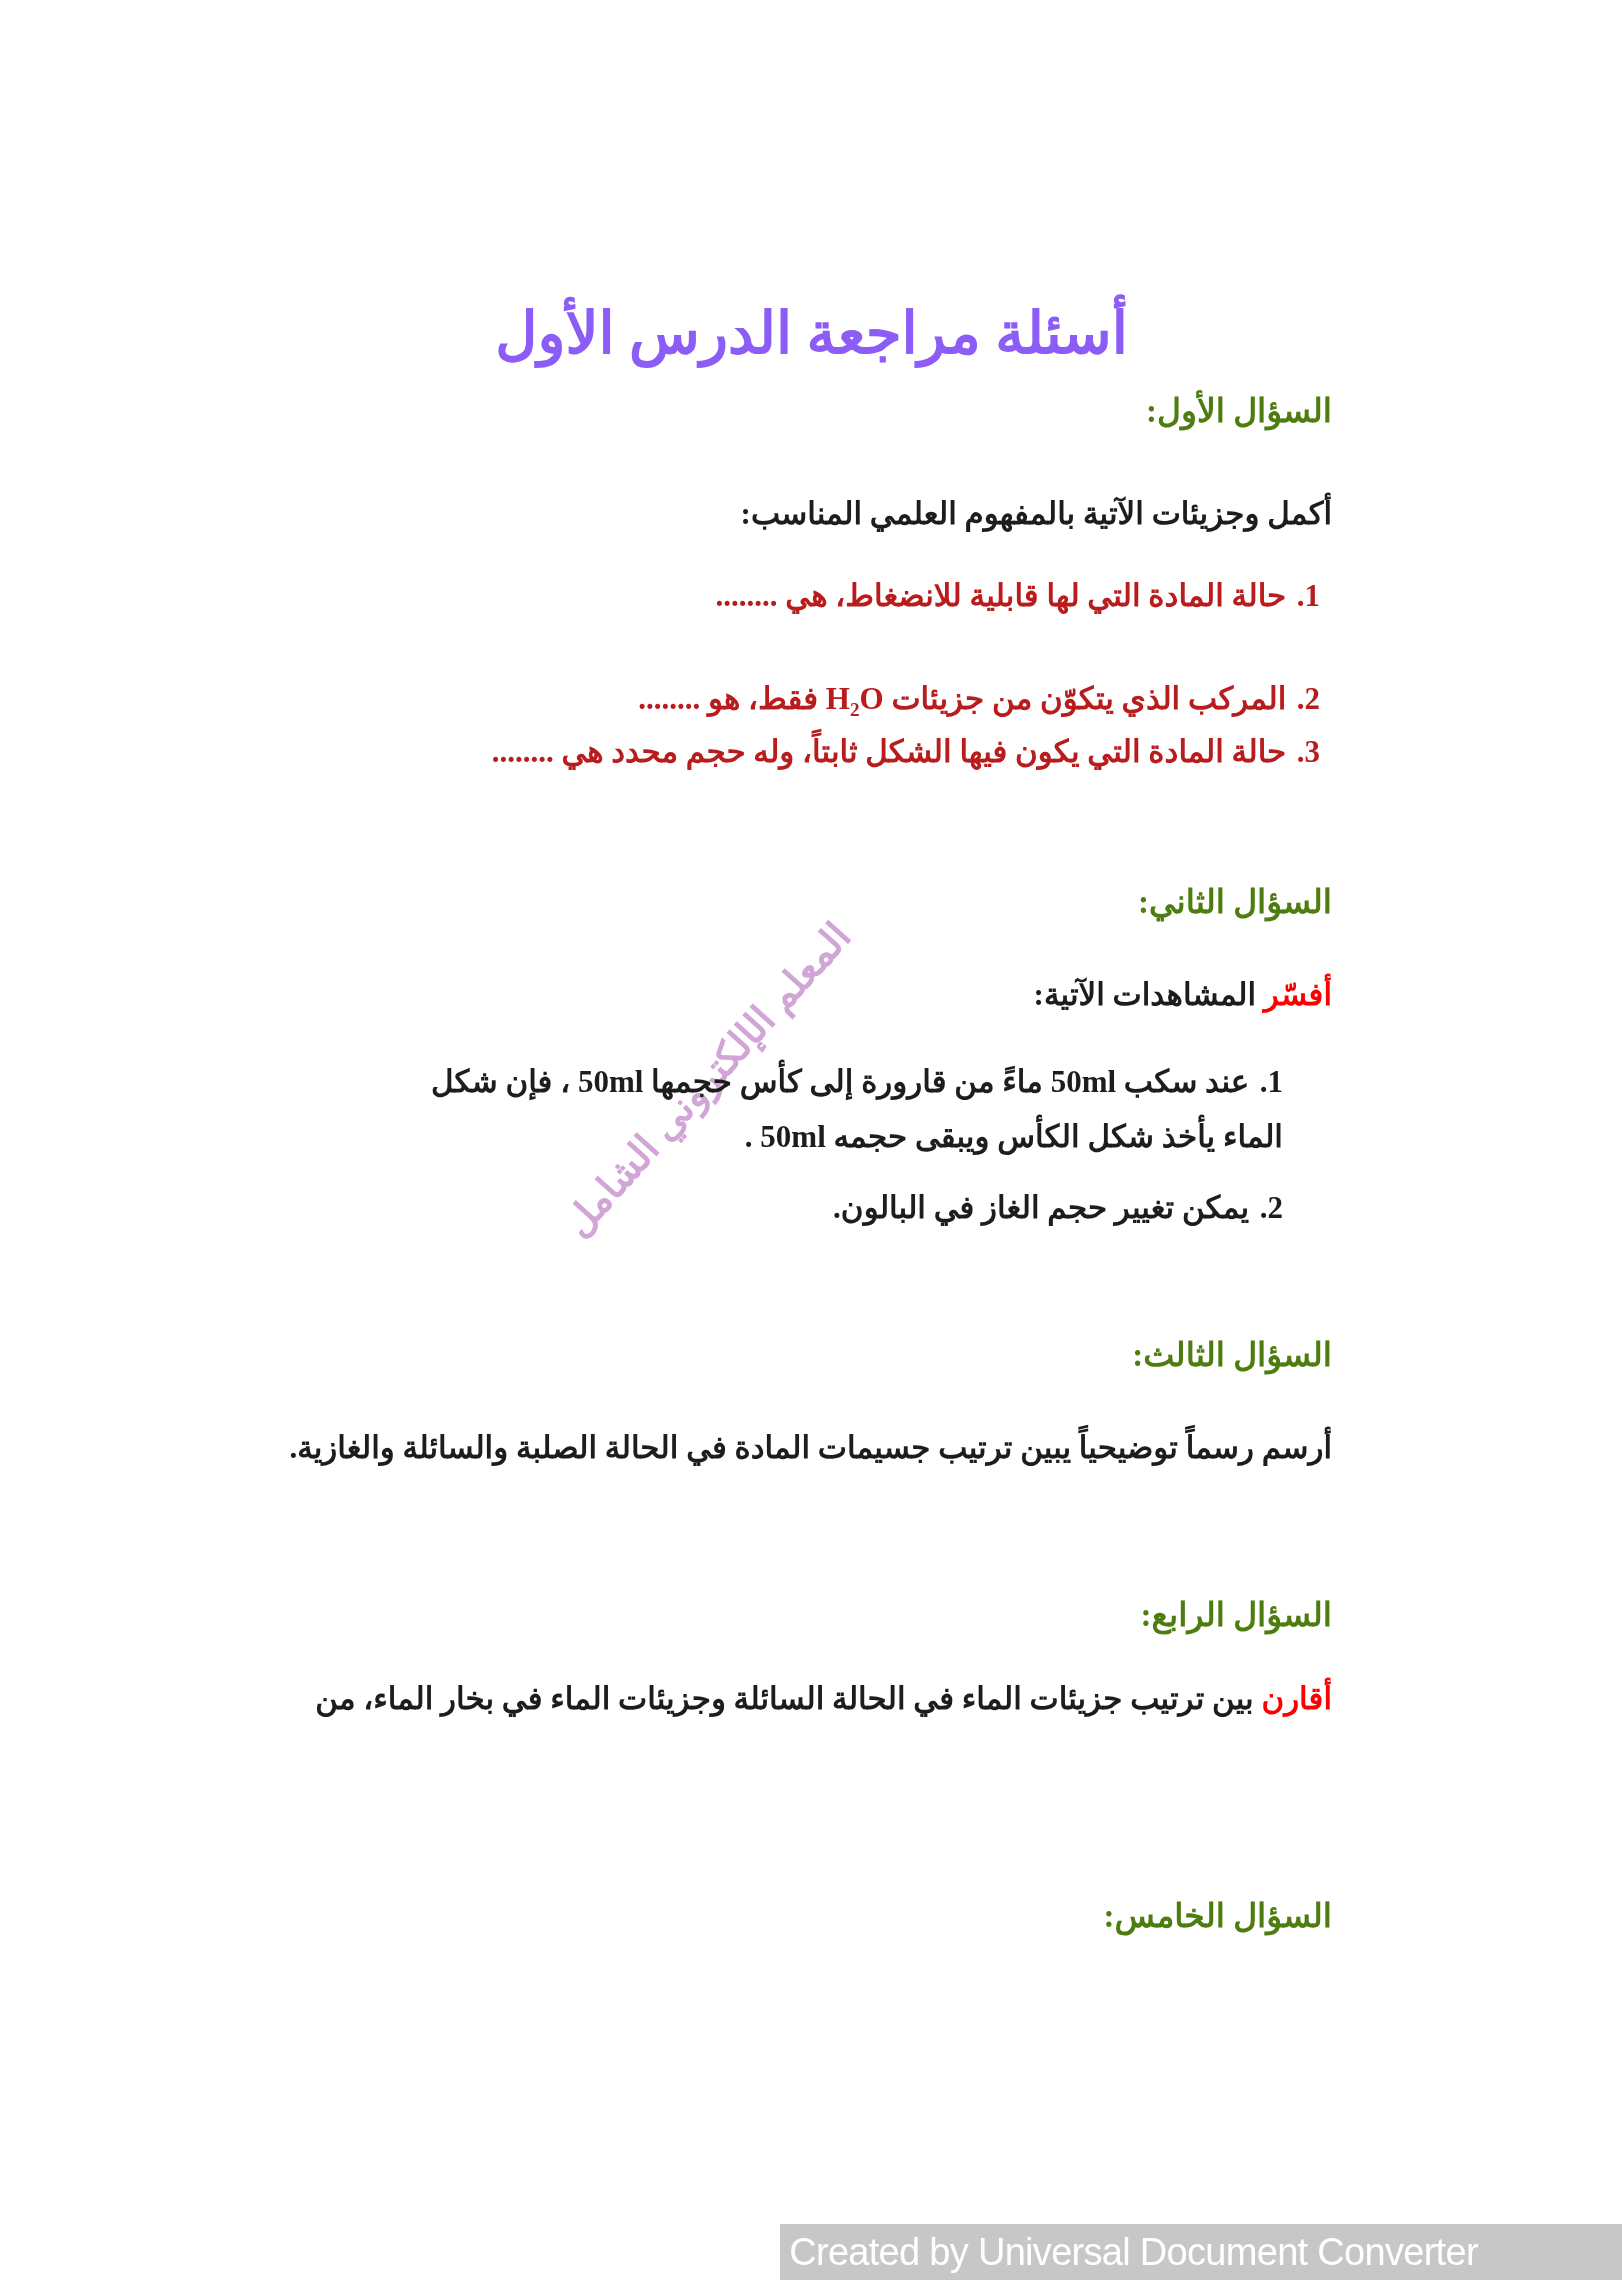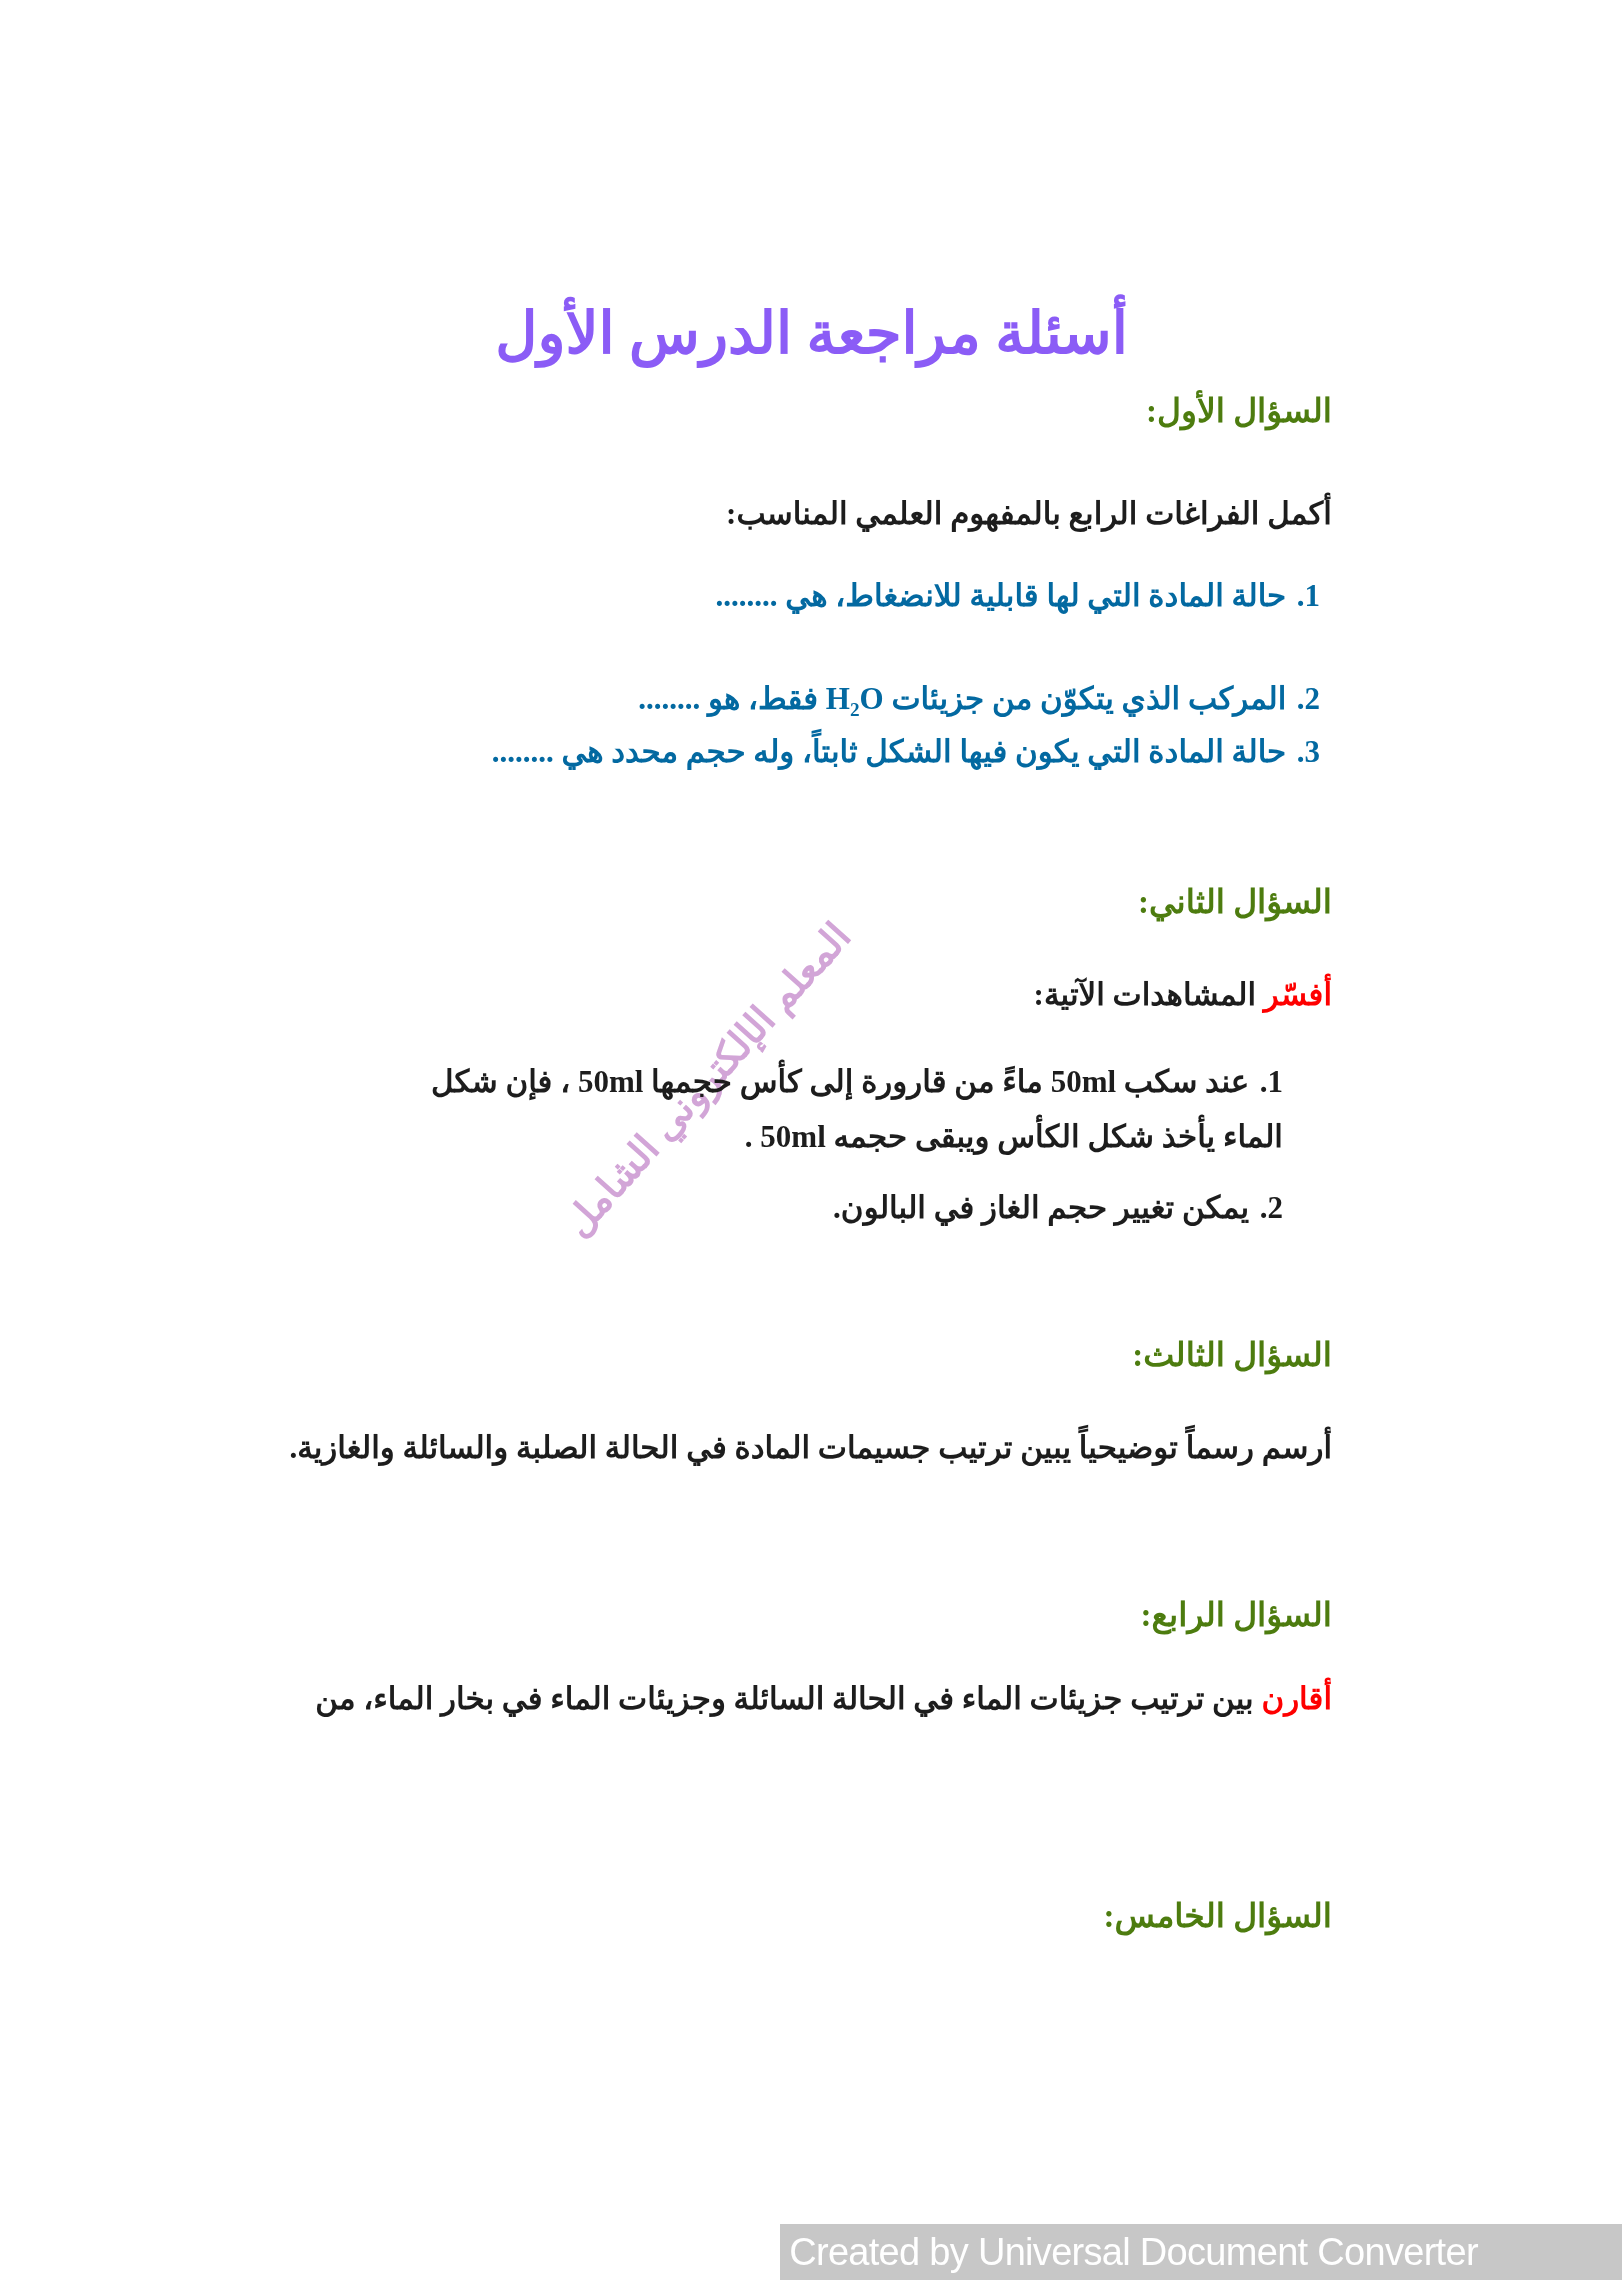--- a/index.html
+++ b/index.html
@@ -60,21 +60,21 @@
   .para {
     right: 291px;
     width: 1094px;
     color: #1d1d1d;
     font-size: 31px;
     line-height: 55px;
   }
   .q1-item {
     right: 303px;
     width: 1047px;
-    color: #0369a1;
+    color: #b91c1c;
     font-size: 31px;
     line-height: 55px;
   }
   .q2-item {
     right: 340px;
     width: 1021px;
     color: #1d1d1d;
     font-size: 31px;
     line-height: 55px;
   }
@@ -109,21 +109,21 @@
 <body>
 
 <div class="page">
 
   <div class="watermark">المعلم الإلكتروني الشامل</div>
 
   <h1 class="doc-title">أسئلة مراجعة الدرس الأول</h1>
 
   <div class="ar section-heading" style="top:391px">السؤال الأول:</div>
 
-  <div class="ar para" style="top:486px">أكمل الفراغات الرابع بالمفهوم العلمي المناسب:</div>
+  <div class="ar para" style="top:486px">أكمل وجزيئات الآتية بالمفهوم العلمي المناسب:</div>
 
   <div class="ar q1-item" style="top:568px">
     <span class="item-num">1.</span><span>حالة المادة التي لها قابلية للانضغاط، هي ........</span>
   </div>
 
   <div class="ar q1-item" style="top:671px">
     <span class="item-num">2.</span><span>المركب الذي يتكوّن من جزيئات </span><span><span>H</span><sub>2</sub><span>O</span></span><span> فقط، هو ........</span>
   </div>
 
   <div class="ar q1-item" style="top:724px">

